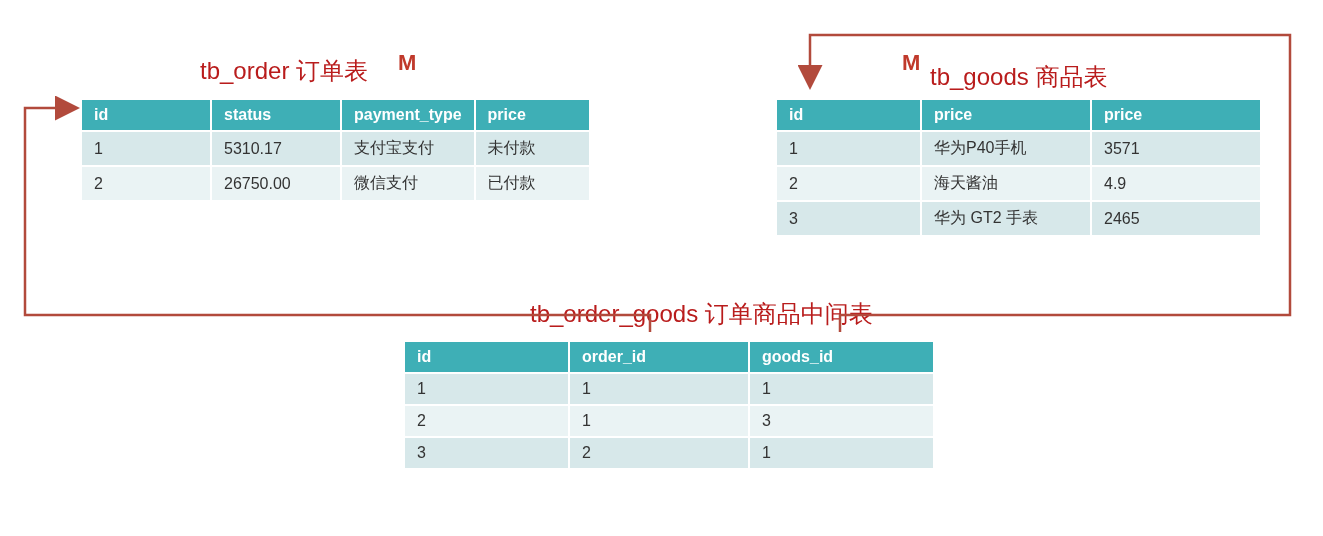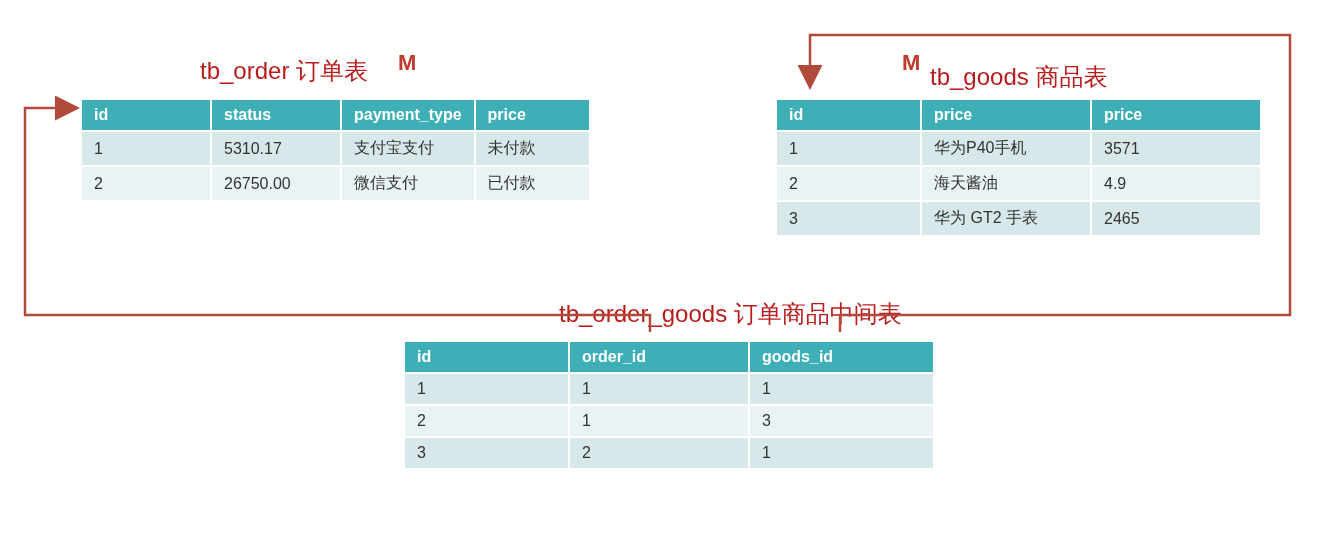--- a/index.html
+++ b/index.html
@@ -34,21 +34,21 @@
     background: #eaf3f4;
     color: #333;
   }
   table.db tr:nth-child(odd) td { background: #d7e8ea; }
   .order-table { position: absolute; left: 80px; top: 90px; }
   .order-title { position: absolute; left: 200px; top: 55px; }
   .order-m { position: absolute; left: 398px; top: 50px; }
   .goods-table { position: absolute; left: 775px; top: 90px; }
   .goods-title { position: absolute; left: 930px; top: 61px; }
   .goods-m { position: absolute; left: 902px; top: 50px; }
-  .mid-title { position: absolute; left: 559px; top: 298px; text-align: center; }
+  .mid-title { position: absolute; left: 530px; top: 298px; text-align: center; }
   .mid-table { position: absolute; left: 403px; top: 332px; }
   svg.arrows { position: absolute; left: 0; top: 0; pointer-events: none; }
 </style>
 </head>
 <body>
 
 <div class="title order-title">tb_order 订单表</div>
 <div class="m-badge order-m">M</div>
 <table class="db order-table">
   <colgroup>

